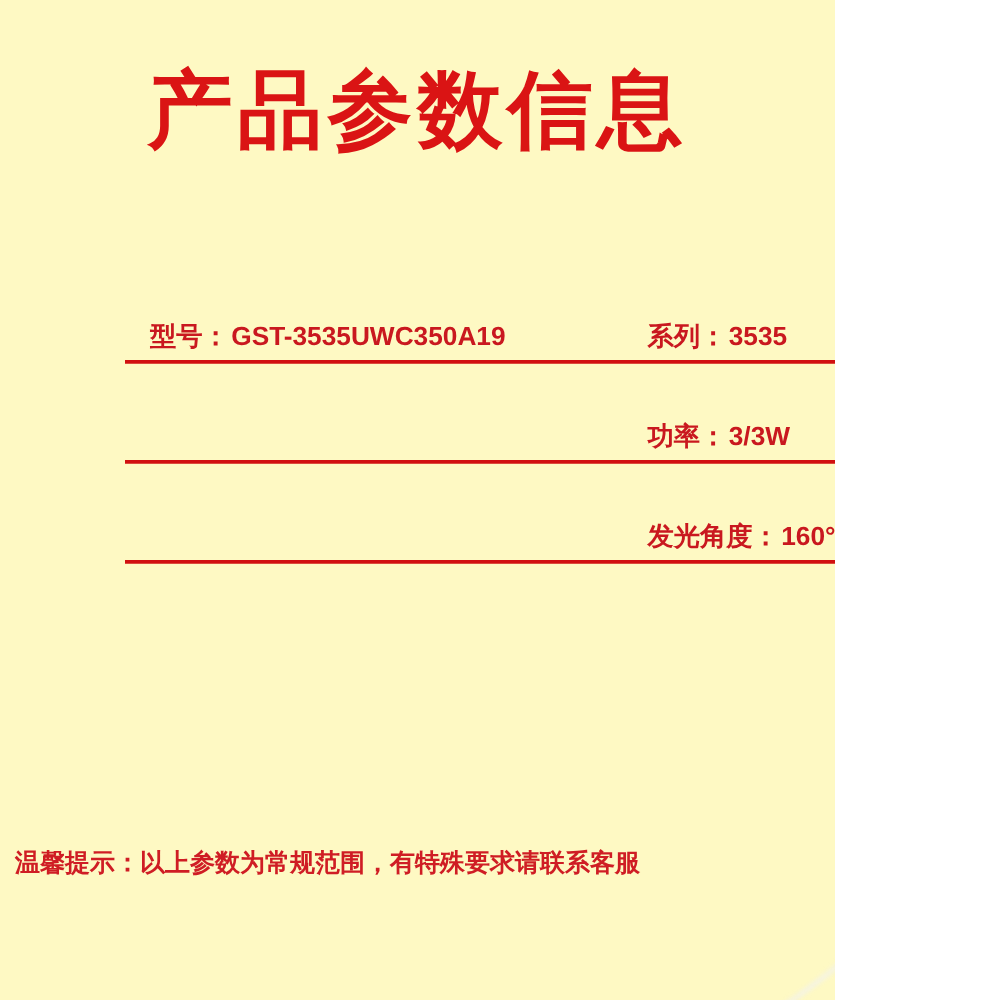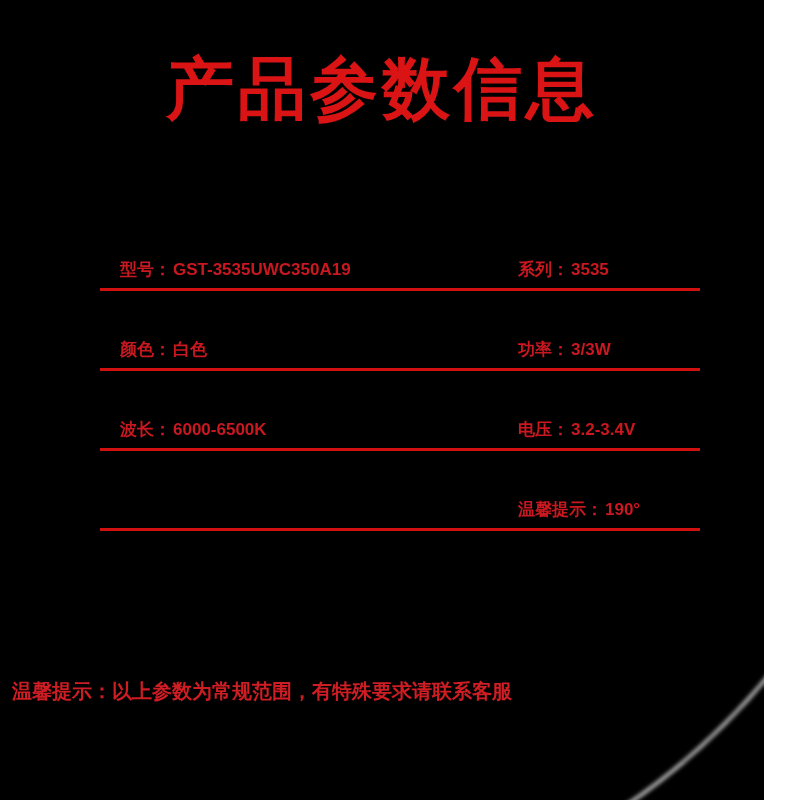--- a/index.html
+++ b/index.html
@@ -3,25 +3,24 @@
 <meta charset="utf-8">
 <style>
   html, body {
     margin: 0;
     padding: 0;
     background: #ffffff;
     font-family: "Liberation Sans", "DejaVu Sans", sans-serif;
   }
   .page {
     position: relative;
-    width: 732px;
+    width: 668px;
     height: 800px;
-    background: #000000;
+    background: #fef9c3;
     overflow: hidden;
-    padding-left: 32px;
   }
   
   .bg-arc {
     position: absolute;
     left: -415px;
     top: -415px;
     width: 1330px;
     height: 1330px;
     border: 3px solid #f1f1f1;
     border-radius: 50%;
@@ -50,21 +49,21 @@
   .spec-row {
     position: relative;
     box-sizing: border-box;
     height: 80px;
     border-bottom: 3px solid #d11010;
   }
   .cell {
     position: absolute;
     bottom: 6px;
     white-space: nowrap;
-    font-size: 17px;
+    font-size: 21px;
     font-weight: bold;
     color: #c9181f;
     line-height: 24px;
   }
   .cell.left  { left: 20px; }
   .cell.right { left: 418px; }
   .spec-label { margin-right: 2px; }
   .notice {
     position: absolute;
     top: 676px;
@@ -92,41 +91,30 @@
     <div class="spec-row">
       <div class="cell left">
         <span class="spec-label">型号：</span><span class="spec-value">GST-3535UWC350A19</span>
       </div>
       <div class="cell right">
         <span class="spec-label">系列：</span><span class="spec-value">3535</span>
       </div>
     </div>
 
     <div class="spec-row">
-      <div class="cell left">
-        <span class="spec-label">颜色：</span><span class="spec-value">白色</span>
-      </div>
       <div class="cell right">
         <span class="spec-label">功率：</span><span class="spec-value">3/3W</span>
       </div>
     </div>
 
-    <div class="spec-row">
-      <div class="cell left">
-        <span class="spec-label">波长：</span><span class="spec-value">6000-6500K</span>
-      </div>
-      <div class="cell right">
-        <span class="spec-label">电压：</span><span class="spec-value">3.2-3.4V</span>
-      </div>
-    </div>
 
 
     <div class="spec-row">
       <div class="cell right">
-        <span class="spec-label">温馨提示：</span><span class="spec-value">190°</span>
+        <span class="spec-label">发光角度：</span><span class="spec-value">160°</span>
       </div>
     </div>
 
   </div>
 
   <div class="notice">温馨提示：以上参数为常规范围，有特殊要求请联系客服</div>
 
 </div>
 
 </body></html>

